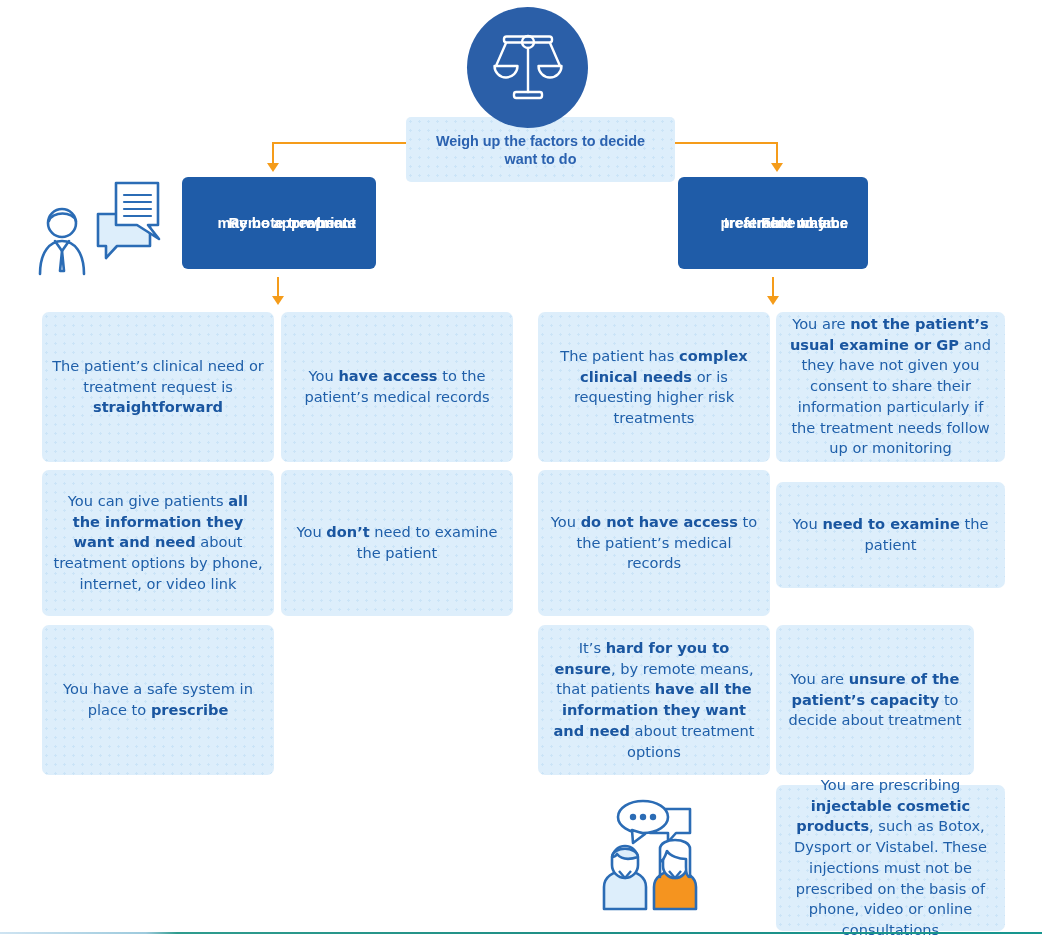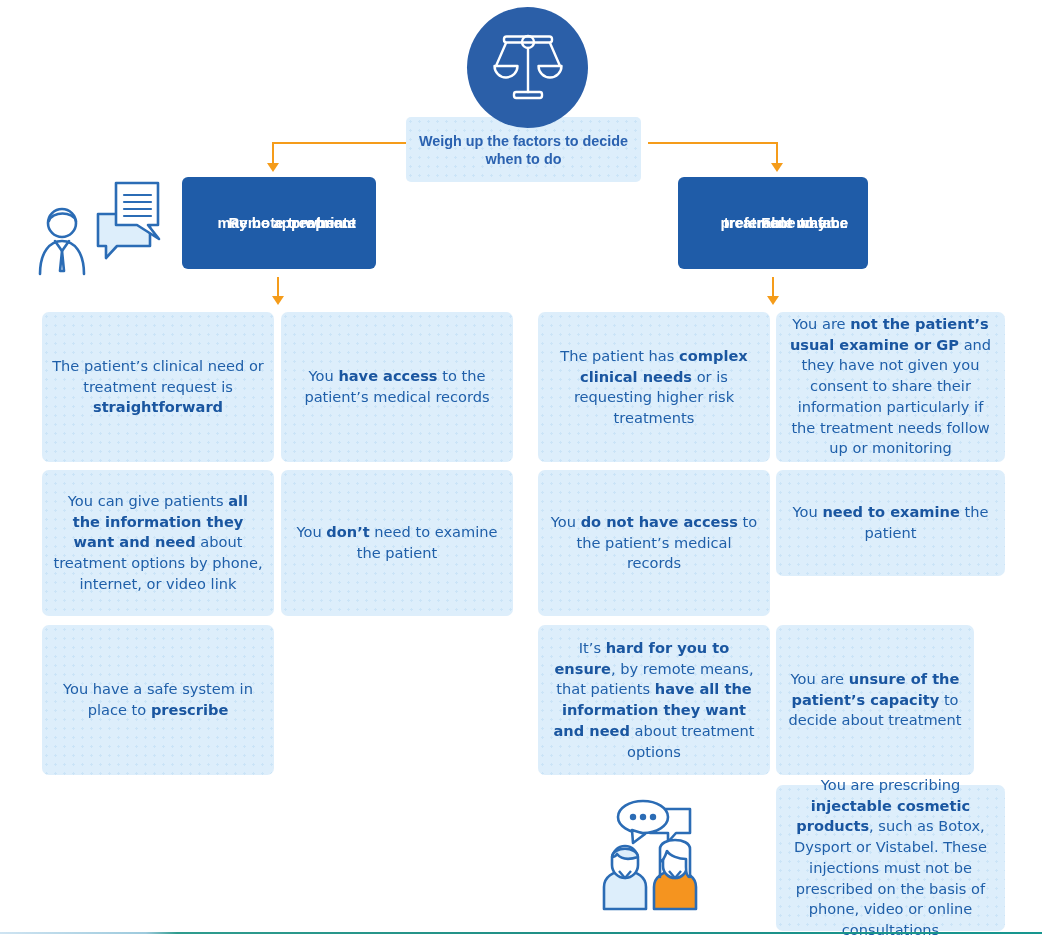--- a/index.html
+++ b/index.html
@@ -34,21 +34,21 @@
     text-align: center;
     color: #1f5fa9;
     font-size: 14.6px;
     line-height: 1.42;
     font-family: "DejaVu Sans", "Liberation Sans", sans-serif;
   }
   .card-text b { font-weight: 700; color: #1a56a0; }
 
   
   #banner {
-    left: 406px; top: 117px; width: 235px; height: 65px;
+    left: 406px; top: 117px; width: 269px; height: 65px;
     border-radius: 5px;
   }
   #banner .banner-label {
     position: absolute; left: 8px; right: 8px; top: 50%;
     transform: translateY(-50%);
     text-align: center;
     color: #2b62b0;
     font-weight: 700;
     font-size: 14.4px;
     line-height: 1.28;
@@ -130,21 +130,21 @@
 
   <div class="orange-vert" style="left:277px; top:277px; height:25px;"></div>
   <div class="arrow-head" style="left:272px; top:296px;"></div>
 
   <div class="orange-vert" style="left:772px; top:277px; height:25px;"></div>
   <div class="arrow-head" style="left:767px; top:296px;"></div>
 
   <div id="banner" class="pale">
     <div class="banner-label">
       <span>Weigh up the factors to decide</span><br>
-      <span>when to do</span>
+      <span>want to do</span>
     </div>
   </div>
 
   <div id="scale-badge">
     <svg width="70" height="76" viewBox="0 0 70 76" fill="none" stroke="#ffffff" stroke-width="2.4" stroke-linecap="round" stroke-linejoin="round">
       <circle cx="35" cy="12" r="6"></circle>
       <line x1="35" y1="18" x2="35" y2="62"></line>
       <rect x="11" y="6.5" width="48" height="6" rx="2.6"></rect>
       <line x1="13" y1="13" x2="3" y2="36"></line>
       <line x1="57" y1="13" x2="67" y2="36"></line>
@@ -237,21 +237,21 @@
   <div class="pale" style="left:538px; top:312px; width:232px; height:150px;">
     <div class="card-text">The patient has <b>complex clinical needs</b> or is requesting higher risk treatments</div>
   </div>
   <div class="pale" style="left:776px; top:312px; width:229px; height:150px;">
     <div class="card-text">You are <b>not the patient’s usual examine or GP</b> and they have not given you consent to share their information particularly if the treatment needs follow up or monitoring</div>
   </div>
 
   <div class="pale" style="left:538px; top:470px; width:232px; height:146px;">
     <div class="card-text">You <b>do not have access</b> to the patient’s medical records</div>
   </div>
-  <div class="pale" style="left:776px; top:470px; width:229px; height:106px;">
+  <div class="pale" style="left:776px; top:482px; width:229px; height:106px;">
     <div class="card-text">You <b>need to examine</b> the patient</div>
   </div>
 
   <div class="pale" style="left:538px; top:625px; width:232px; height:150px;">
     <div class="card-text">It’s <b>hard for you to ensure</b>, by remote means, that patients <b>have all the information they want and need</b> about treatment options</div>
   </div>
   <div class="pale" style="left:776px; top:625px; width:198px; height:150px;">
     <div class="card-text">You are <b>unsure of the patient’s capacity</b> to decide about treatment</div>
   </div>
 

